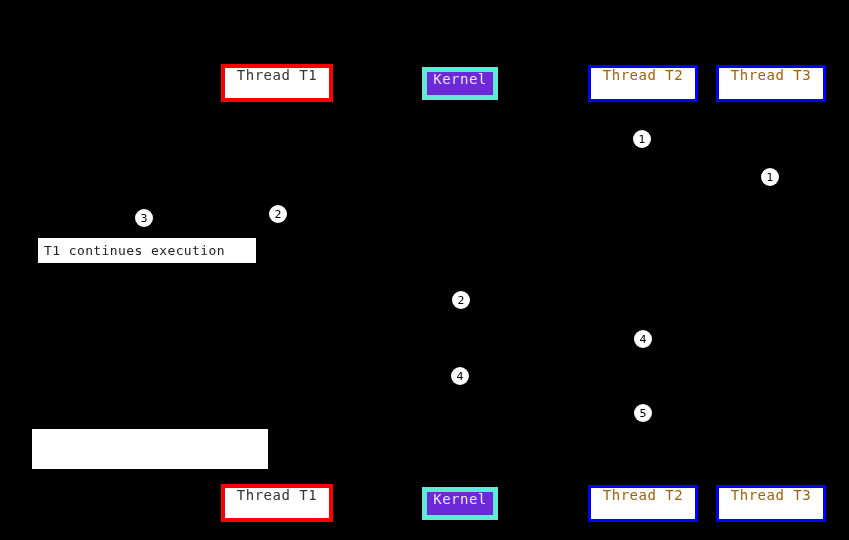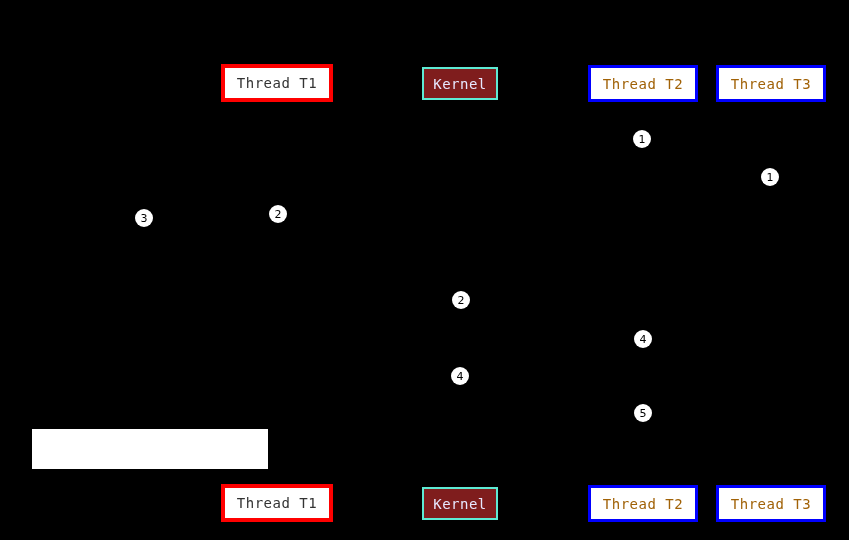--- a/index.html
+++ b/index.html
@@ -22,39 +22,39 @@
     height: 540px;
     background: #000000;
   }
 
   
   .participant {
     position: absolute;
     box-sizing: border-box;
     background: #ffffff;
     display: flex;
-    align-items: center;
+    align-items: flex-start;
     justify-content: center;
     font-family: "DejaVu Sans Mono", monospace;
     font-size: 14px;
     letter-spacing: 0.5px;
     white-space: nowrap;
     line-height: 1;
   }
   .participant.red-outline {
     border: 4px solid #ff0000;
     color: #333333;
   }
   .participant.blue-outline {
     border: 3px solid #0000ff;
     color: #a16207;
   }
   .participant.blue-solid {
-    background: #7f1d1d;
-    border: 2px solid #5eead4;
+    background: #6d28d9;
+    border: 5px solid #5eead4;
     color: #e8e8ff;
   }
 
   
   .lifeline {
     position: absolute;
     width: 1px;
     background: #000000;
   }
 
@@ -143,20 +143,23 @@
   </div>
 
   <div class="participant blue-outline" style="left:588px; top:485px; width:110px; height:37px;">
     <span>Thread T2</span>
   </div>
 
   <div class="participant blue-outline" style="left:716px; top:485px; width:110px; height:37px;">
     <span>Thread T3</span>
   </div>
 
+  <div class="note-box" style="left:37px; top:237px; width:220px; height:27px;">
+    <span>T1 continues execution</span>
+  </div>
 
   <div class="blank-box" style="left:32px; top:429px; width:236px; height:40px;">
     <span></span>
   </div>
 
   <div class="step-circle" style="left:633px; top:130px;">
     <span>1</span>
   </div>
 
   <div class="step-circle" style="left:761px; top:168px;">

